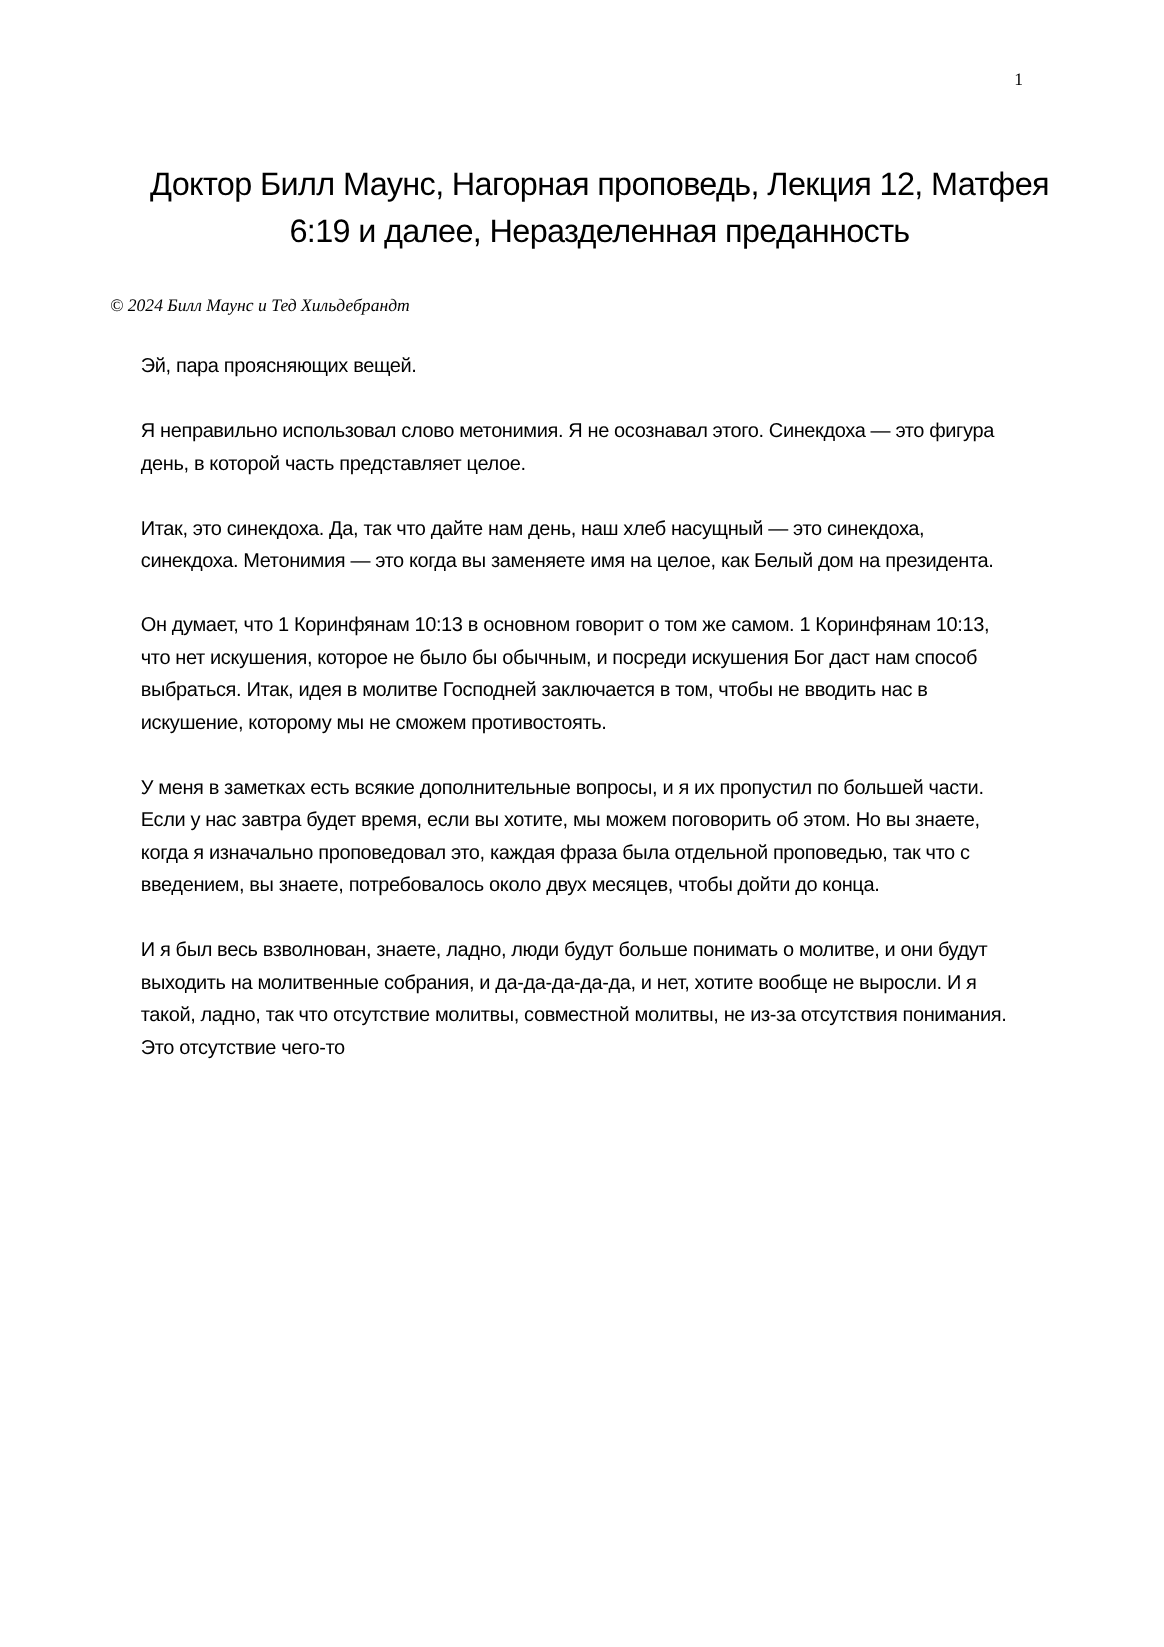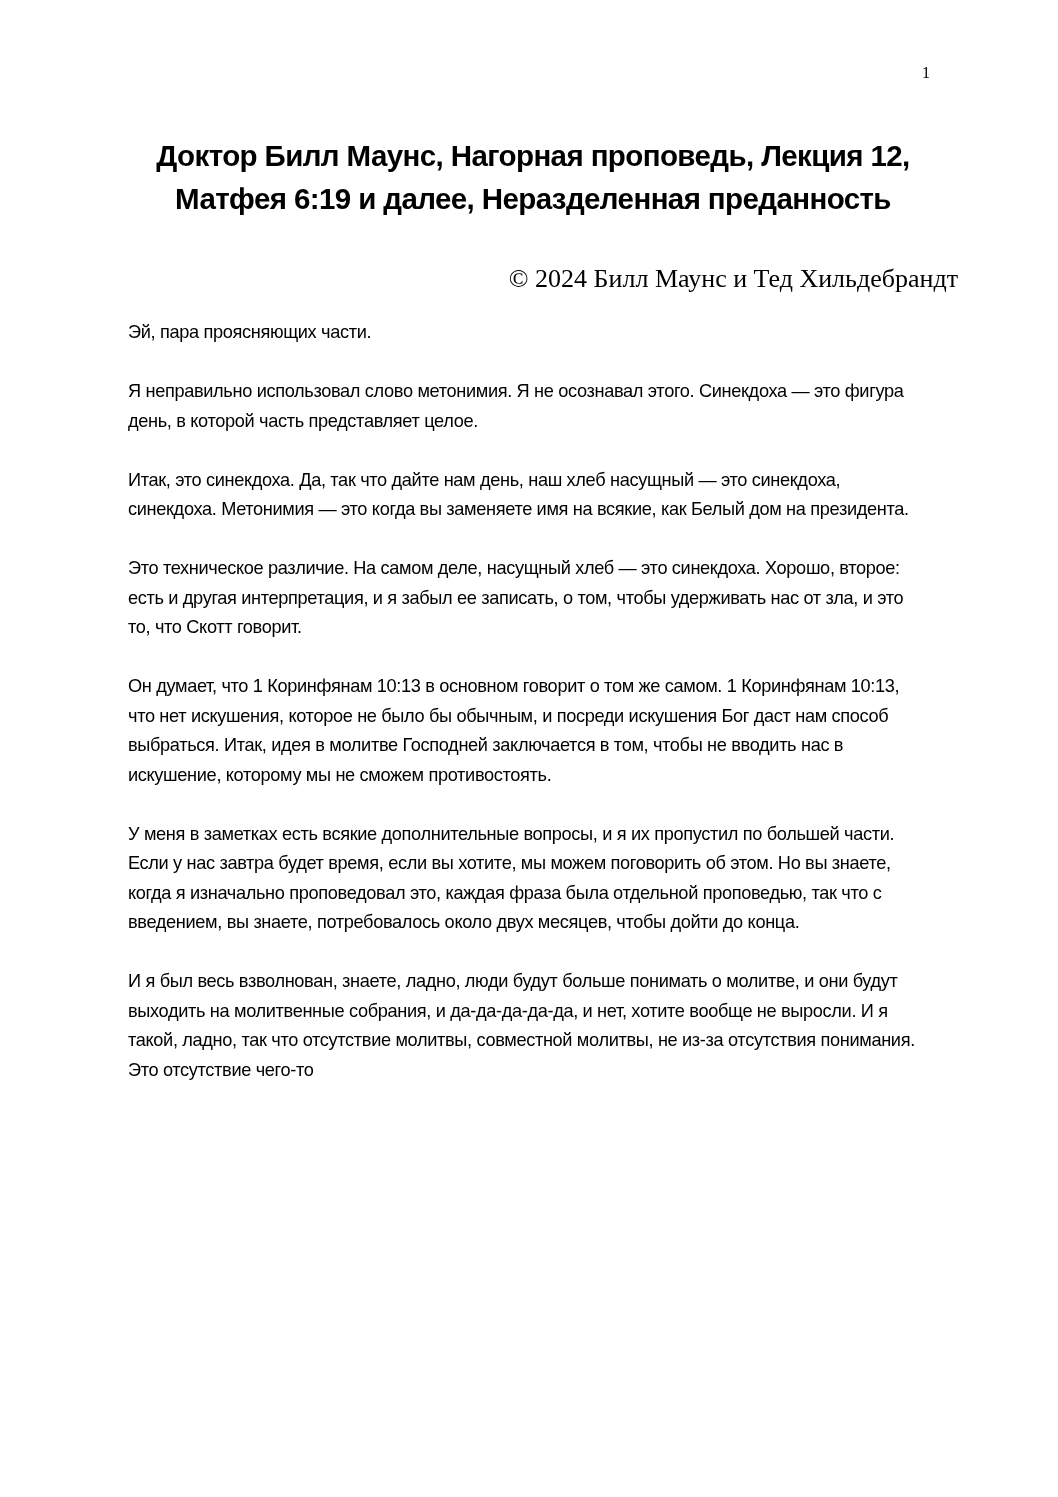--- a/index.html
+++ b/index.html
@@ -21,35 +21,36 @@
       font-family: "Liberation Serif", serif;
       font-size: 16px;
     }
     .title {
       position: absolute;
       top: 130px;
       left: 100px;
       width: 858px;
       text-align: center;
       font-family: "Liberation Sans", sans-serif;
-      font-weight: bold;
+      font-weight: normal;
       font-size: 29.5px;
       line-height: 43px;
       letter-spacing: -0.6px;
-      margin: 4px;
+      margin: 16px;
     }
     .copyright {
       position: absolute;
       top: 266px;
       left: 100px;
       width: 858px;
-      text-align: right;
+      text-align: left;
       font-family: "Liberation Serif", serif;
-      font-size: 26px;
+      font-size: 16px;
       line-height: 26px;
+      font-style: italic;
     }
     .body-text {
       position: absolute;
       top: 318px;
       left: 128px;
       width: 800px;
       font-family: "Liberation Sans", sans-serif;
       font-size: 18.2px;
       line-height: 29.5px;
       letter-spacing: -0.35px;
@@ -61,20 +62,19 @@
 </head>
 <body>
 
 <div class="page-number">1</div>
 
 <h1 class="title">Доктор Билл Маунс, Нагорная проповедь, Лекция 12, Матфея 6:19 и далее, Неразделенная преданность</h1>
 
 <div class="copyright">© 2024 Билл Маунс и Тед Хильдебрандт</div>
 
 <div class="body-text">
-  <p>Эй, пара проясняющих части.</p>
+  <p>Эй, пара проясняющих вещей.</p>
   <p>Я неправильно использовал слово метонимия. Я не осознавал этого. Синекдоха — это фигура день, в которой часть представляет целое.</p>
-  <p>Итак, это синекдоха. Да, так что дайте нам день, наш хлеб насущный — это синекдоха, синекдоха. Метонимия — это когда вы заменяете имя на всякие, как Белый дом на президента.</p>
-  <p>Это техническое различие. На самом деле, насущный хлеб — это синекдоха. Хорошо, второе: есть и другая интерпретация, и я забыл ее записать, о том, чтобы удерживать нас от зла, и это то, что Скотт говорит.</p>
+  <p>Итак, это синекдоха. Да, так что дайте нам день, наш хлеб насущный — это синекдоха, синекдоха. Метонимия — это когда вы заменяете имя на целое, как Белый дом на президента.</p>
   <p>Он думает, что 1 Коринфянам 10:13 в основном говорит о том же самом. 1 Коринфянам 10:13, что нет искушения, которое не было бы обычным, и посреди искушения Бог даст нам способ выбраться. Итак, идея в молитве Господней заключается в том, чтобы не вводить нас в искушение, которому мы не сможем противостоять.</p>
   <p>У меня в заметках есть всякие дополнительные вопросы, и я их пропустил по большей части. Если у нас завтра будет время, если вы хотите, мы можем поговорить об этом. Но вы знаете, когда я изначально проповедовал это, каждая фраза была отдельной проповедью, так что с введением, вы знаете, потребовалось около двух месяцев, чтобы дойти до конца.</p>
   <p>И я был весь взволнован, знаете, ладно, люди будут больше понимать о молитве, и они будут выходить на молитвенные собрания, и да-да-да-да-да, и нет, хотите вообще не выросли. И я такой, ладно, так что отсутствие молитвы, совместной молитвы, не из-за отсутствия понимания. Это отсутствие чего-то</p>
 </div>
 
 </body></html>

